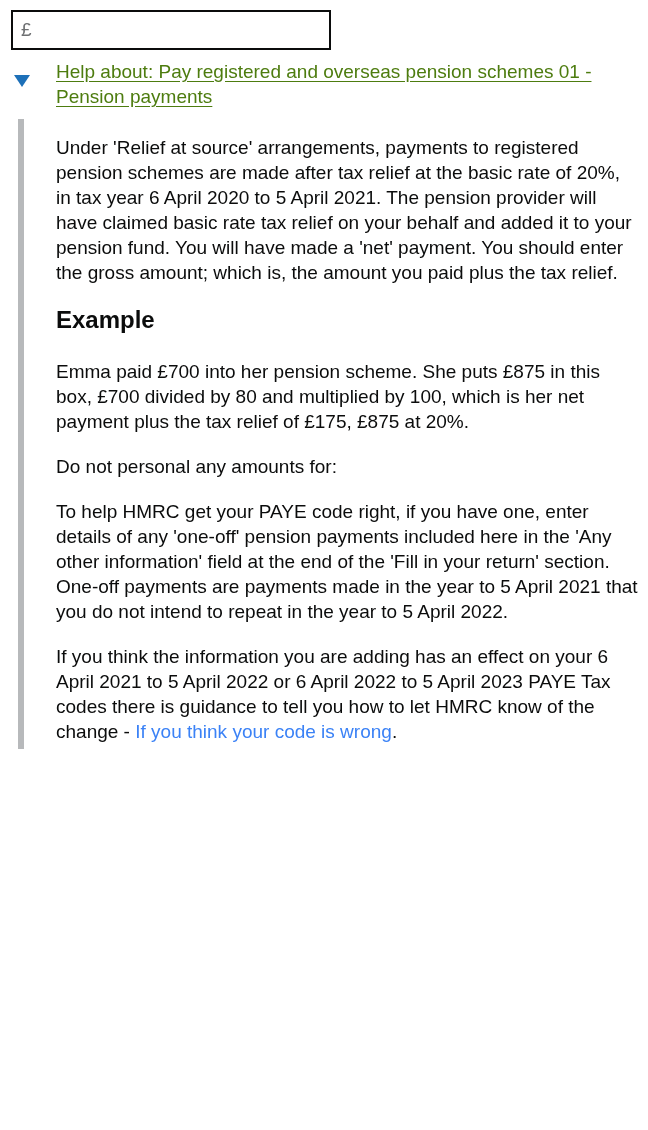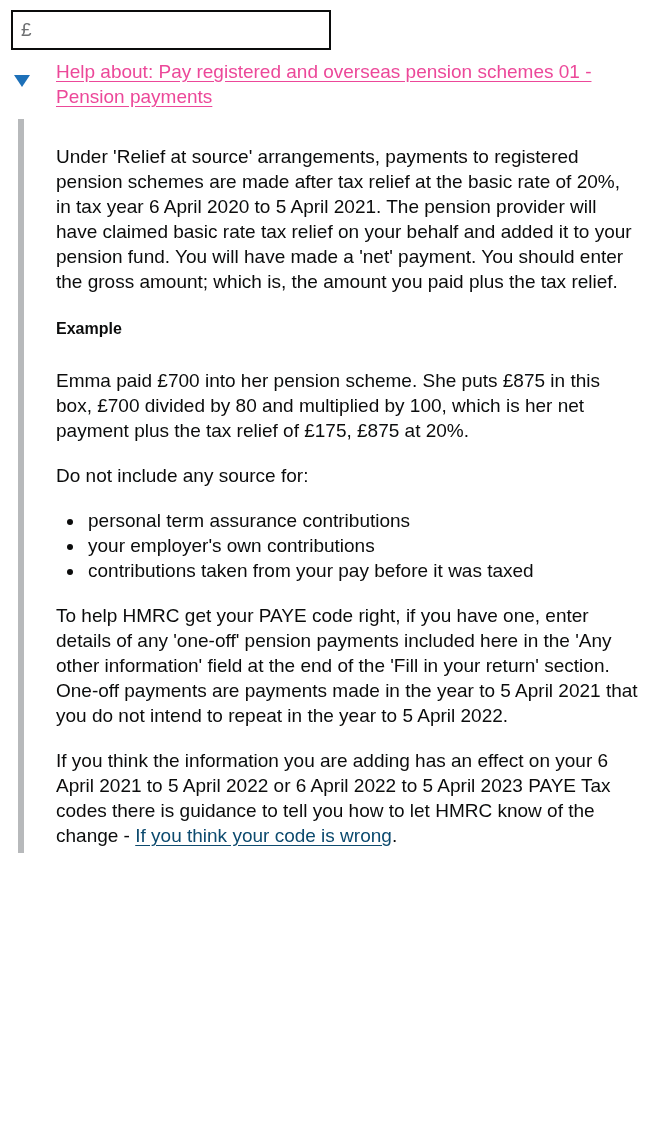--- a/index.html
+++ b/index.html
@@ -54,50 +54,49 @@
   }
   .disclosure {
     display: inline-block;
     width: 0;
     height: 0;
     border-left: 8px solid transparent;
     border-right: 8px solid transparent;
     border-top: 12px solid #1d70b8;
   }
   .help-link {
-    color: #ec4899;
+    color: #4d7c0f;
     text-decoration: underline;
     text-underline-offset: 3px;
     cursor: pointer;
   }
   .help-panel {
     margin-left: 8px;
     border-left: 6px solid #b7b9bb;
     padding: 16px 0 1px 32px;
   }
   .help-panel p {
-    margin: 9px 0 20px 0;
+    margin: 0 0 20px 0;
   }
   .example-heading {
-    font-size: 16px;
+    font-size: 24px;
     line-height: 30px;
     font-weight: bold;
     margin: 5px 0 24px 0;
   }
   .exclusions-list {
     margin: 0 0 20px 0;
     padding-left: 29px;
   }
   .exclusions-list li {
     margin: 0;
     padding-left: 3px;
   }
   .code-wrong-link {
-    color: #0c4a6e;
-    text-decoration: underline;
+    color: #3b82f6;
     text-underline-offset: 3px;
     cursor: pointer;
   }
   .last-para {
     margin-bottom: 0 !important;
     padding-bottom: 4px;
   }
 </style>
 </head>
 <body>
@@ -117,27 +116,22 @@
   <div class="help-panel">
 
     <p>Under 'Relief at source' arrangements, payments to registered pension schemes are made after tax relief at the basic rate of 20%, in tax year 6 April 2020 to 5 April 2021. The pension provider will have claimed basic rate tax relief on your behalf and added it to your pension fund. You will have made a 'net' payment. You should enter the gross amount; which is, the amount you paid plus the tax relief.</p>
 
 
     <h2 class="example-heading">Example</h2>
 
     <p>Emma paid £700 into her pension scheme. She puts £875 in this box, £700 divided by 80 and multiplied by 100, which is her net payment plus the tax relief of £175, £875 at 20%.</p>
 
 
-    <p>Do not include any source for:</p>
+    <p>Do not personal any amounts for:</p>
 
-    <ul class="exclusions-list">
-      <li>personal term assurance contributions</li>
-      <li>your employer's own contributions</li>
-      <li>contributions taken from your pay before it was taxed</li>
-    </ul>
 
     <p>To help HMRC get your PAYE code right, if you have one, enter details of any 'one-off' pension payments included here in the 'Any other information' field at the end of the 'Fill in your return' section. One-off payments are payments made in the year to 5 April 2021 that you do not intend to repeat in the year to 5 April 2022.</p>
 
     <p class="last-para"><span>If you think the information you are adding has an effect on your 6 April 2021 to 5 April 2022 or 6 April 2022 to 5 April 2023 PAYE Tax codes there is guidance to tell you how to let HMRC know of the change - </span><a class="code-wrong-link">If you think your code is wrong</a><span>.</span></p>
 
   </div>
 
 </div>
 
 </body></html>

